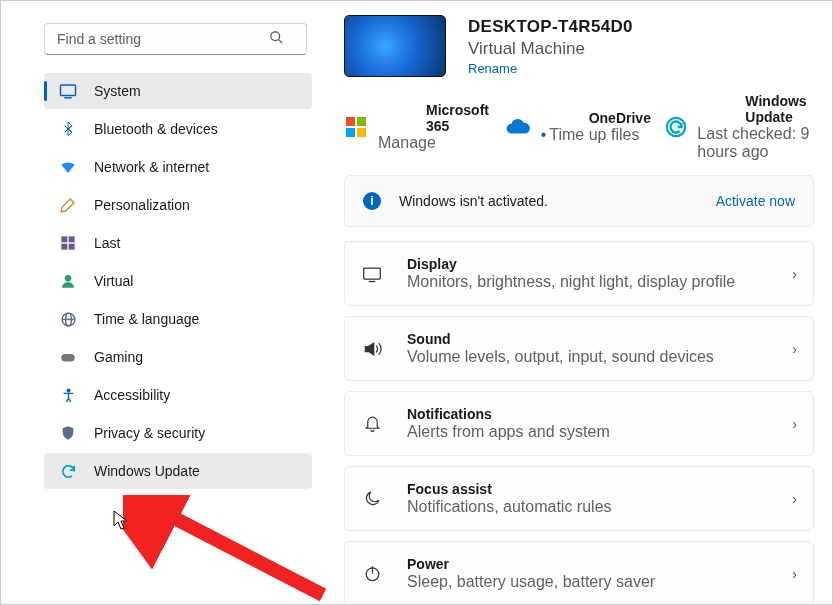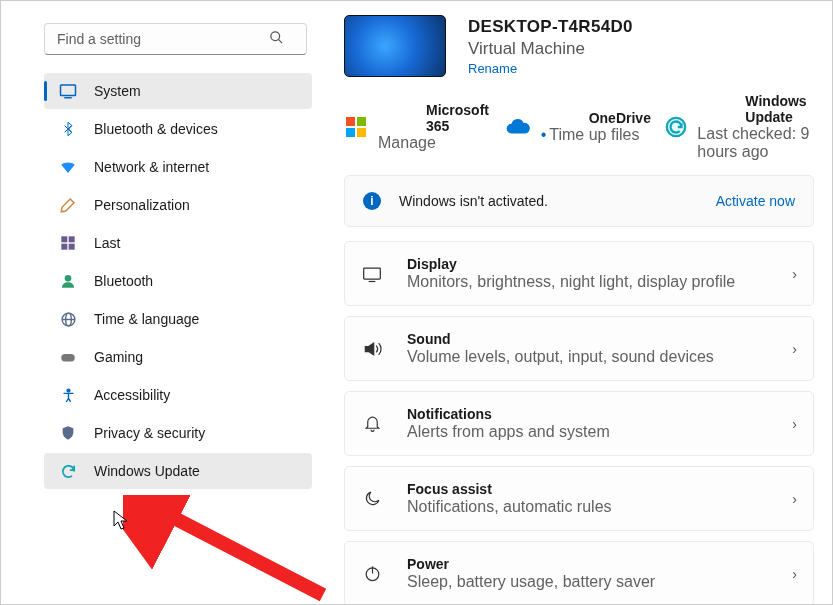--- a/index.html
+++ b/index.html
@@ -159,21 +159,21 @@
       </span>
       <span>Last</span>
     </div>
     <div class="nav-item">
       <span class="icon">
         <svg width="16" height="16" viewBox="0 0 24 24" fill="#2e9e6f">
             <circle cx="12" cy="8" r="5"></circle>
             <path d="M3 22c0-5 4-8 9-8s9 3 9 8z"></path>
           </svg>
       </span>
-      <span>Bluetooth</span>
+      <span>Virtual</span>
     </div>
     <div class="nav-item">
       <span class="icon">
         <svg width="17" height="17" viewBox="0 0 24 24" fill="none" stroke="#5a6b8c" stroke-width="2">
             <circle cx="12" cy="12" r="9"></circle>
             <ellipse cx="12" cy="12" rx="4" ry="9"></ellipse>
             <line x1="3" y1="12" x2="21" y2="12"></line>
           </svg>
       </span>
       <span>Time &amp; language</span>

